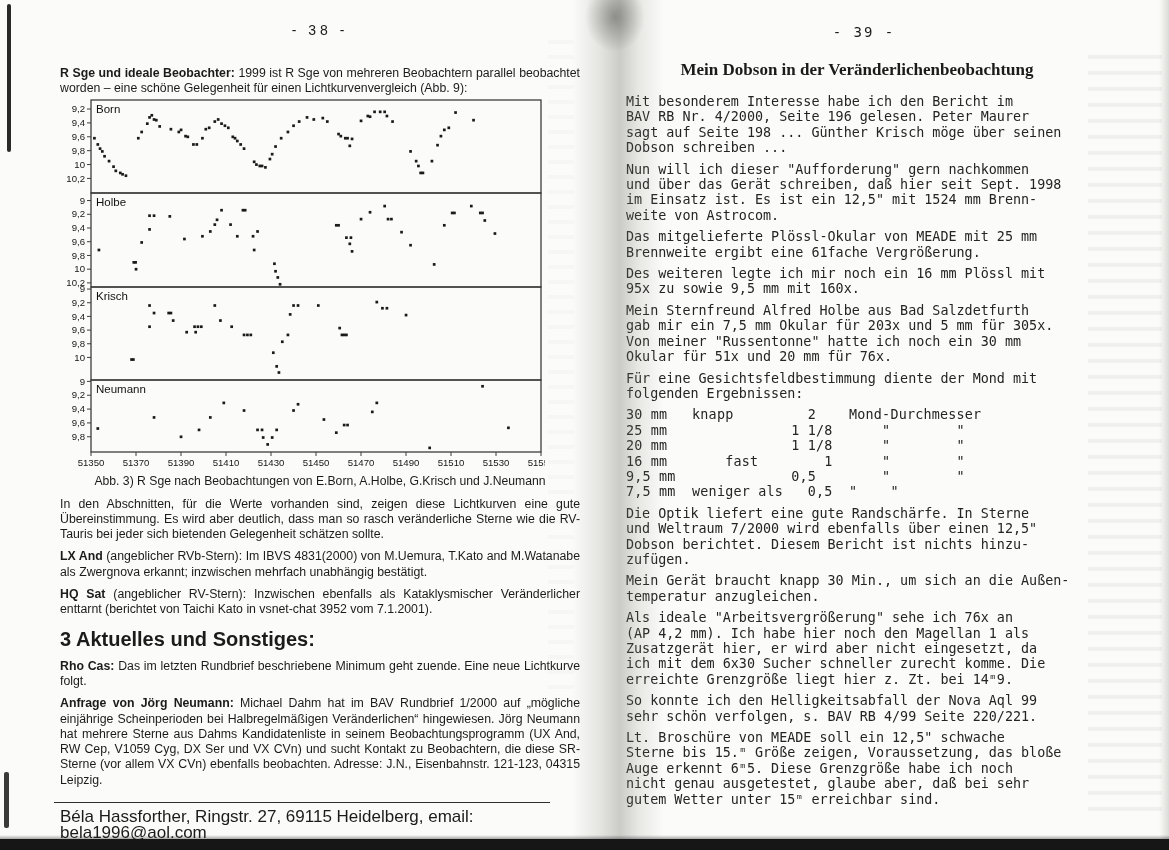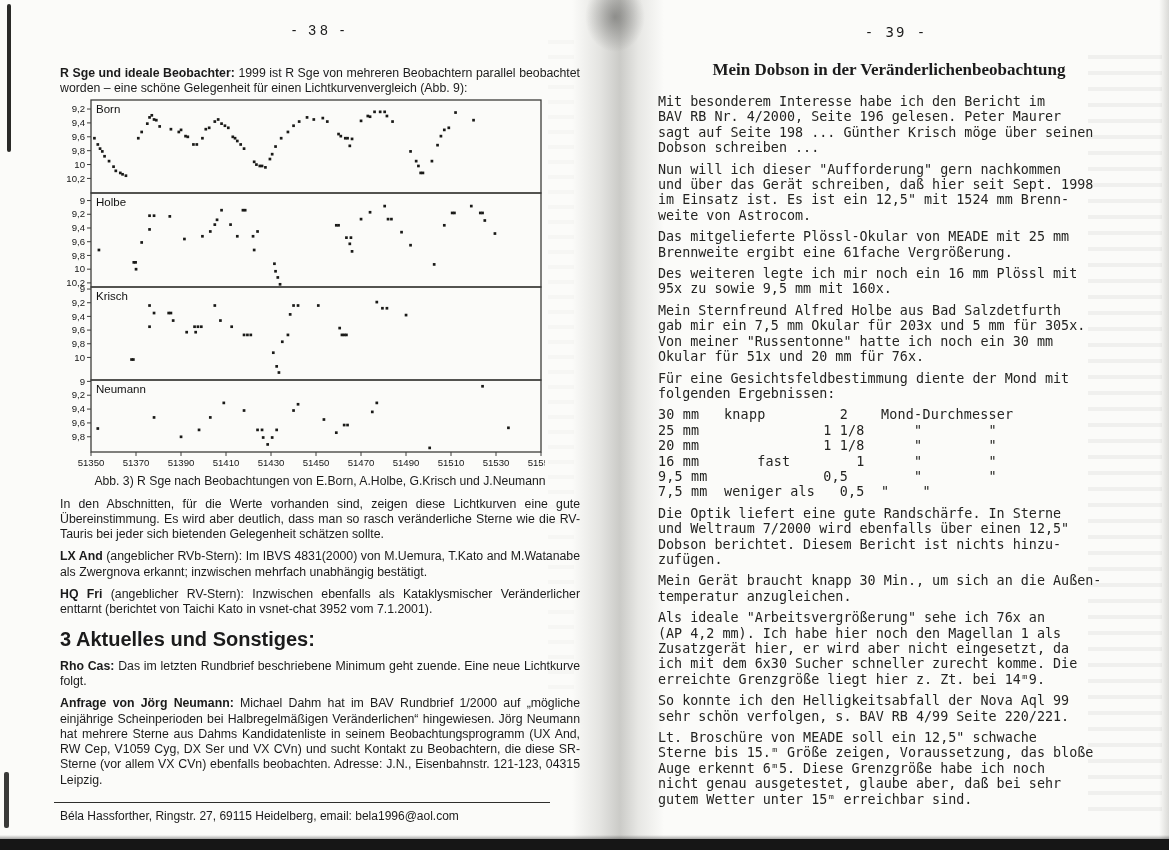--- a/index.html
+++ b/index.html
@@ -17,31 +17,31 @@
   .edge-left-2{position:absolute;left:4px;top:772px;width:5px;height:56px;background:#3a3a38;border-radius:2px;}
   .bleed-right{position:absolute;left:1088px;top:55px;width:74px;height:758px;opacity:.5;filter:blur(.6px);
       background:repeating-linear-gradient(to bottom,rgba(105,105,100,.14) 0 4px,rgba(105,105,100,0) 4px 16px);}
   .bleed-left-margin{position:absolute;left:548px;top:40px;width:26px;height:690px;opacity:.35;filter:blur(.7px);
       background:repeating-linear-gradient(to bottom,rgba(110,110,105,.10) 0 4px,rgba(110,110,105,0) 4px 15px);}
   .right-edge-shade{position:absolute;right:0;top:0;width:10px;height:850px;
       background:linear-gradient(to right,rgba(120,120,114,0),rgba(120,120,114,.25));}
   
   .page{position:absolute;top:0;height:838px;}
   .page-left{left:30px;width:550px;padding:0 0 0 30px;box-sizing:border-box;}
-  .page-right{left:652px;width:482px;padding:0 0 0 6px;box-sizing:border-box;}
+  .page-right{left:620px;width:482px;padding:0 0 0 6px;box-sizing:border-box;}
   .pagenum{text-align:center;font-size:14px;letter-spacing:4px;margin-top:22px;}
   .page-right .pagenum{font-family:"DejaVu Sans Mono",monospace;font-size:14px;letter-spacing:2px;margin-top:24px;}
   
   .page-left p,.page-left .p{font-size:12.3px;line-height:15.3px;text-align:justify;margin:0 0 7px 0;}
   .intro{margin-top:28px !important;margin-bottom:2px !important;}
   .chart-wrap{margin:2px 0 0 -5px;}
   .caption{font-size:12.2px;text-align:center;margin:1px 0 9px 0;}
   .sec-heading{font-size:20px;font-weight:bold;margin:10px 0 8px 0;}
   .footer-rule{border:none;border-top:1.4px solid #2e2e2c;margin:14px 0 6px -6px;width:496px;}
-  .footer{font-size:12px;line-height:15.5px;}
+  .footer{font-size:17px;line-height:15.5px;}
   
   .rp-title{font-family:"Liberation Serif",serif;font-size:17px;font-weight:bold;text-align:center;
       margin:20px 14px 14px 0;}
   .mono-para{font-family:"DejaVu Sans Mono",monospace;font-size:13.4px;line-height:15.4px;
       white-space:pre-wrap;margin:0 0 6px 0;color:#242422;}
   .mono-table{letter-spacing:.2px;}
   svg text{font-family:"Liberation Sans",sans-serif;}
 </style>
 </head>
 <body>
@@ -321,21 +321,21 @@
           <text x="441" y="367" font-size="9.6" text-anchor="middle" fill="#161616">51530</text>
           <line x1="486" x2="486" y1="353" y2="357" stroke="#3c3c3a" stroke-width="1"></line>
           <text x="486" y="367" font-size="9.6" text-anchor="middle" fill="#161616">51550</text>
         </svg></div>
 
     <div class="caption">Abb. 3)  R Sge nach Beobachtungen von E.Born, A.Holbe, G.Krisch und J.Neumann</div>
 
     <div id="left-paras-1">
         <p>In den Abschnitten, für die Werte vorhanden sind, zeigen diese Lichtkurven eine gute Übereinstimmung. Es wird aber deutlich, dass man so rasch veränderliche Sterne wie die RV-Tauris bei jeder sich bietenden Gelegenheit schätzen sollte.</p>
         <p><b>LX And</b> (angeblicher RVb-Stern):  Im IBVS 4831(2000) von M.Uemura, T.Kato and M.Watanabe als Zwergnova erkannt; inzwischen mehrfach unabhängig bestätigt.</p>
-        <p><b>HQ Fri</b> (angeblicher RV-Stern):  Inzwischen ebenfalls als Kataklysmischer Veränderlicher enttarnt (berichtet von Taichi Kato in vsnet-chat 3952 vom 7.1.2001).</p>
+        <p><b>HQ Sat</b> (angeblicher RV-Stern):  Inzwischen ebenfalls als Kataklysmischer Veränderlicher enttarnt (berichtet von Taichi Kato in vsnet-chat 3952 vom 7.1.2001).</p>
       </div>
 
     <div class="sec-heading">3  Aktuelles und Sonstiges:</div>
 
     <div id="left-paras-2">
         <p><b>Rho Cas:</b>  Das im letzten Rundbrief beschriebene Minimum geht zuende. Eine neue Lichtkurve folgt.</p>
         <p><b>Anfrage von Jörg Neumann:</b>  Michael Dahm hat im BAV Rundbrief 1/2000 auf „mögliche einjährige Scheinperioden bei Halbregelmäßigen Veränderlichen“ hingewiesen. Jörg Neumann hat mehrere Sterne aus Dahms Kandidatenliste in seinem Beobachtungsprogramm (UX And,  RW Cep, V1059 Cyg, DX Ser und VX CVn) und sucht Kontakt zu Beobachtern, die diese SR-Sterne (vor allem VX CVn) ebenfalls beobachten.  Adresse: J.N., Eisenbahnstr. 121-123, 04315 Leipzig.</p>
       </div>
 
     <hr class="footer-rule">

